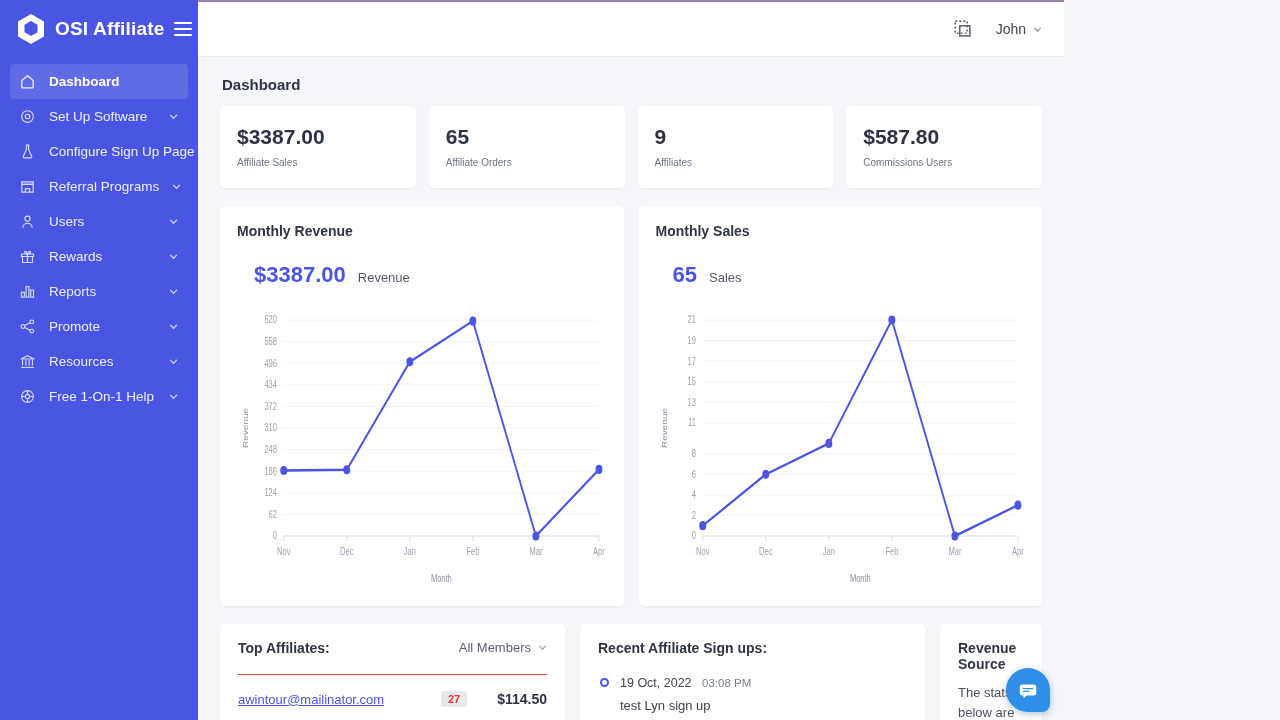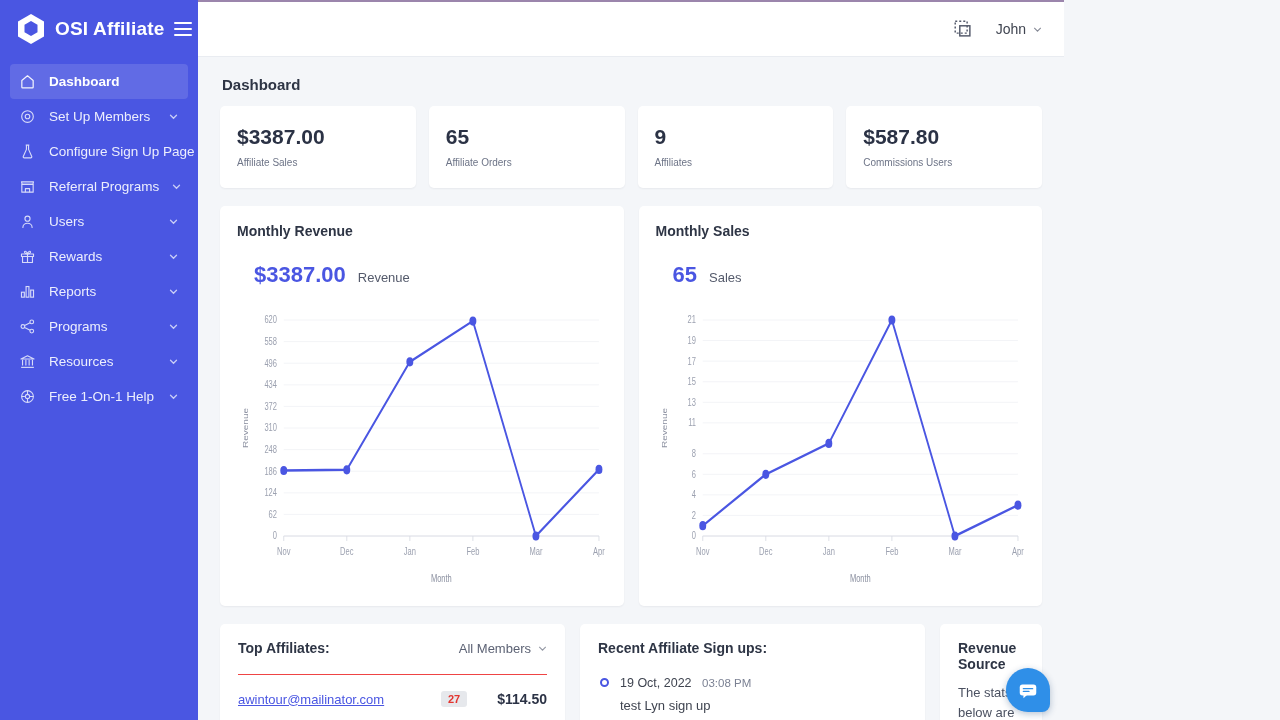--- a/index.html
+++ b/index.html
@@ -102,21 +102,21 @@
   .bottom { display: flex; gap: 15px; margin-top: 18px; }
   .bcard {
     background: #fff; border-radius: 5px;
     box-shadow: 0 1px 2px rgba(26,32,56,0.06);
     padding: 16px 18px 18px 18px;
     min-height: 110px;
   }
   .bcard.affiliates { flex: 0 0 345px; }
   .bcard.signups { flex: 0 0 345px; }
   .bcard.social { flex: 1 1 auto; }
-  .bcard-head { display: flex; align-items: center; justify-content: space-between; }
+  .bcard-head { display: flex; align-items: flex-start; justify-content: space-between; }
   .bcard-title { font-size: 14px; font-weight: bold; color: #2e3545; }
   .dropdown { display: flex; align-items: center; gap: 7px; cursor: pointer; font-size: 13px; color: #5c6274; }
   .dropdown .user-chev { opacity: .65; }
   .aff-row {
     display: flex; align-items: center; margin-top: 18px;
     border-top: 1px solid #ef4444; padding-top: 16px;
   }
   .aff-email {
     flex: 1 1 auto; font-size: 13px; color: #4a56e2;
     text-decoration: underline; cursor: pointer; white-space: nowrap;
@@ -181,21 +181,21 @@
           <path d="M4 10.5 12 4l8 6.5V20a1 1 0 0 1-1 1H5a1 1 0 0 1-1-1z"></path>
         </svg>
         <span class="nav-label">Dashboard</span>
       </div>
 
       <div class="nav-item">
         <svg class="nav-ico" viewBox="0 0 24 24" fill="none" stroke="#e3e6fb" stroke-width="1.6">
           <circle cx="12" cy="12" r="8.2"></circle>
             <circle cx="12" cy="12" r="3.2"></circle>
         </svg>
-        <span class="nav-label">Set Up Members</span>
+        <span class="nav-label">Set Up Software</span>
         <svg class="chev" viewBox="0 0 12 12" fill="none" stroke="#dfe2fa" stroke-width="1.7" stroke-linecap="round">
             <path d="M2 4.3 6 8.3 10 4.3"></path>
           </svg>
       </div>
 
       <div class="nav-item">
         <svg class="nav-ico" viewBox="0 0 24 24" fill="none" stroke="#e3e6fb" stroke-width="1.6" stroke-linejoin="round">
           <path d="M9.5 3h5M10.5 3v6L6 19a1.5 1.5 0 0 0 1.4 2h9.2A1.5 1.5 0 0 0 18 19l-4.5-10V3"></path>
         </svg>
         <span class="nav-label">Configure Sign Up Page</span>
@@ -249,21 +249,21 @@
           </svg>
       </div>
 
       <div class="nav-item">
         <svg class="nav-ico" viewBox="0 0 24 24" fill="none" stroke="#e3e6fb" stroke-width="1.6">
           <circle cx="18" cy="5.5" r="2.6"></circle>
             <circle cx="5.5" cy="12" r="2.6"></circle>
             <circle cx="18" cy="18.5" r="2.6"></circle>
           <path d="M15.7 6.8 7.9 10.7M7.9 13.3l7.8 3.9"></path>
         </svg>
-        <span class="nav-label">Programs</span>
+        <span class="nav-label">Promote</span>
         <svg class="chev" viewBox="0 0 12 12" fill="none" stroke="#dfe2fa" stroke-width="1.7" stroke-linecap="round">
             <path d="M2 4.3 6 8.3 10 4.3"></path>
           </svg>
       </div>
 
       <div class="nav-item">
         <svg class="nav-ico" viewBox="0 0 24 24" fill="none" stroke="#e3e6fb" stroke-width="1.6" stroke-linejoin="round">
           <path d="M2.8 8.5 12 4l9.2 4.5z"></path>
             <path d="M5 9.5v8M9.7 9.5v8M14.3 9.5v8M19 9.5v8"></path>
             <path d="M3 20.3h18"></path>

